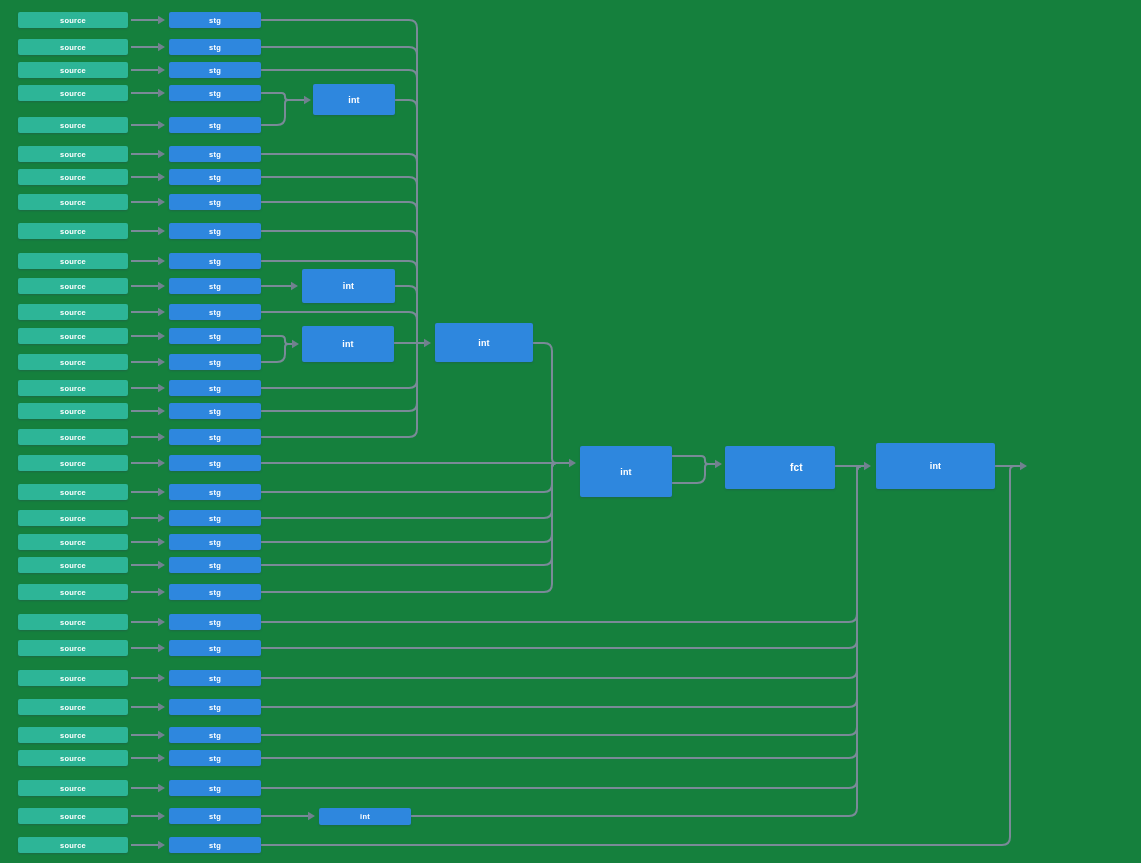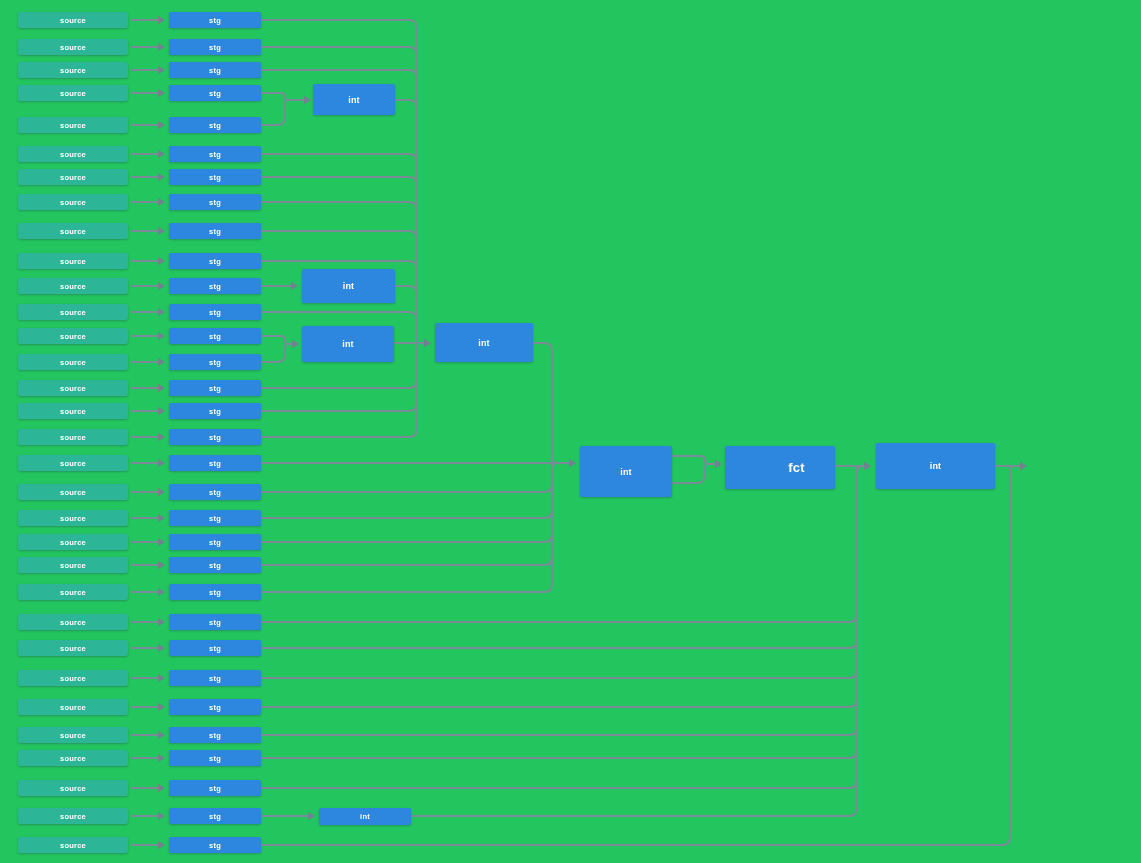--- a/index.html
+++ b/index.html
@@ -22,21 +22,21 @@
     cursor:pointer;
     box-sizing:border-box;
     user-select:none;
   }
   .node.source{background:#2db597;}
   .node.model{background:#2e87de;text-align:center;}
 </style>
 </head>
 <body>
 
-<div class="canvas" style="width: 1141px; height: 863px; background: #22c55e;">
+<div class="canvas" style="width: 1141px; height: 863px; background: #15803d;">
   <svg class="edge-layer" xmlns="http://www.w3.org/2000/svg" width="1141" height="863" viewBox="0 0 1141 863">
       <path d="M 131 20 H 159" class="edge" stroke="#7a8a98"></path>
       <polygon points="165,20 158,15.8 158,24.2" class="head" fill="#71818f"></polygon>
       <path d="M 261 20 L 409 20 Q 417 20 417 28 L 417 343" class="edge" stroke="#7a8a98"></path>
       <path d="M 131 47 H 159" class="edge" stroke="#7a8a98"></path>
       <polygon points="165,47 158,42.8 158,51.2" class="head" fill="#71818f"></polygon>
       <path d="M 261 47 L 409 47 Q 417 47 417 55 L 417 343" class="edge" stroke="#7a8a98"></path>
       <path d="M 131 70 H 159" class="edge" stroke="#7a8a98"></path>
       <polygon points="165,70 158,65.8 158,74.2" class="head" fill="#71818f"></polygon>
       <path d="M 261 70 L 409 70 Q 417 70 417 78 L 417 343" class="edge" stroke="#7a8a98"></path>
@@ -212,17 +212,17 @@
       <div class="node model" style="left: 169px; top: 780px; width: 92px; height: 16px; font-size: 7.5px;">stg</div>
       <div class="node source" style="left: 18px; top: 808px; width: 110px; height: 16px; font-size: 7.5px;">source</div>
       <div class="node model" style="left: 169px; top: 808px; width: 92px; height: 16px; font-size: 7.5px;">stg</div>
       <div class="node source" style="left: 18px; top: 837px; width: 110px; height: 16px; font-size: 7.5px;">source</div>
       <div class="node model" style="left: 169px; top: 837px; width: 92px; height: 16px; font-size: 7.5px;">stg</div>
       <div class="node model" style="left: 313px; top: 84px; width: 82px; height: 31px; font-size: 9px;">int</div>
       <div class="node model" style="left: 302px; top: 269px; width: 93px; height: 34px; font-size: 9px;">int</div>
       <div class="node model" style="left: 302px; top: 326px; width: 92px; height: 36px; font-size: 9px;">int</div>
       <div class="node model" style="left: 435px; top: 323px; width: 98px; height: 39px; font-size: 9px;">int</div>
       <div class="node model" style="left: 580px; top: 446px; width: 92px; height: 51px; font-size: 9px;">int</div>
-      <div class="node model" style="left: 725px; top: 446px; width: 110px; height: 43px; font-size: 13px; padding-left: 33px;">fct</div>
+      <div class="node model" style="left: 725px; top: 446px; width: 110px; height: 43px; font-size: 10px; padding-left: 33px;">fct</div>
       <div class="node model" style="left: 876px; top: 443px; width: 119px; height: 46px; font-size: 9px;">int</div>
       <div class="node model" style="left: 319px; top: 808px; width: 92px; height: 17px; font-size: 7.5px;">int</div>
     </div>
 </div>
 
 </body></html>

